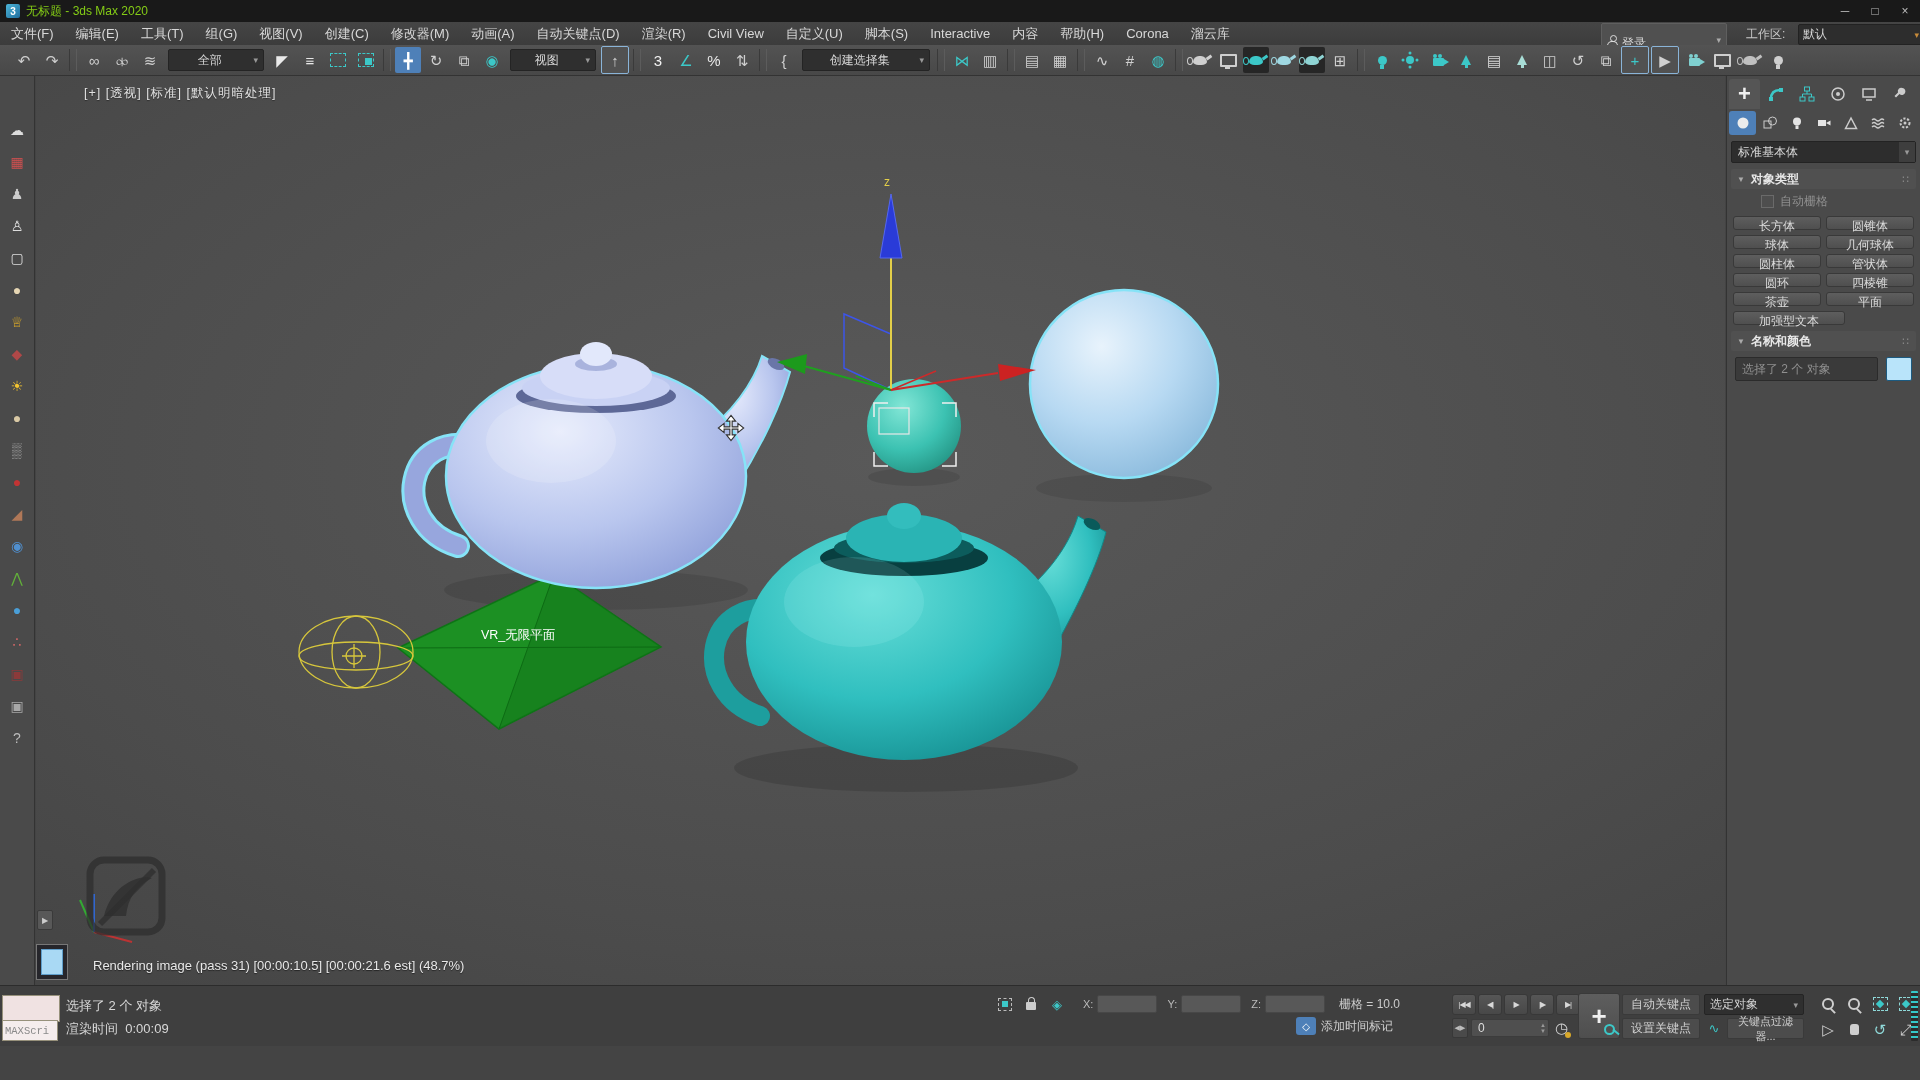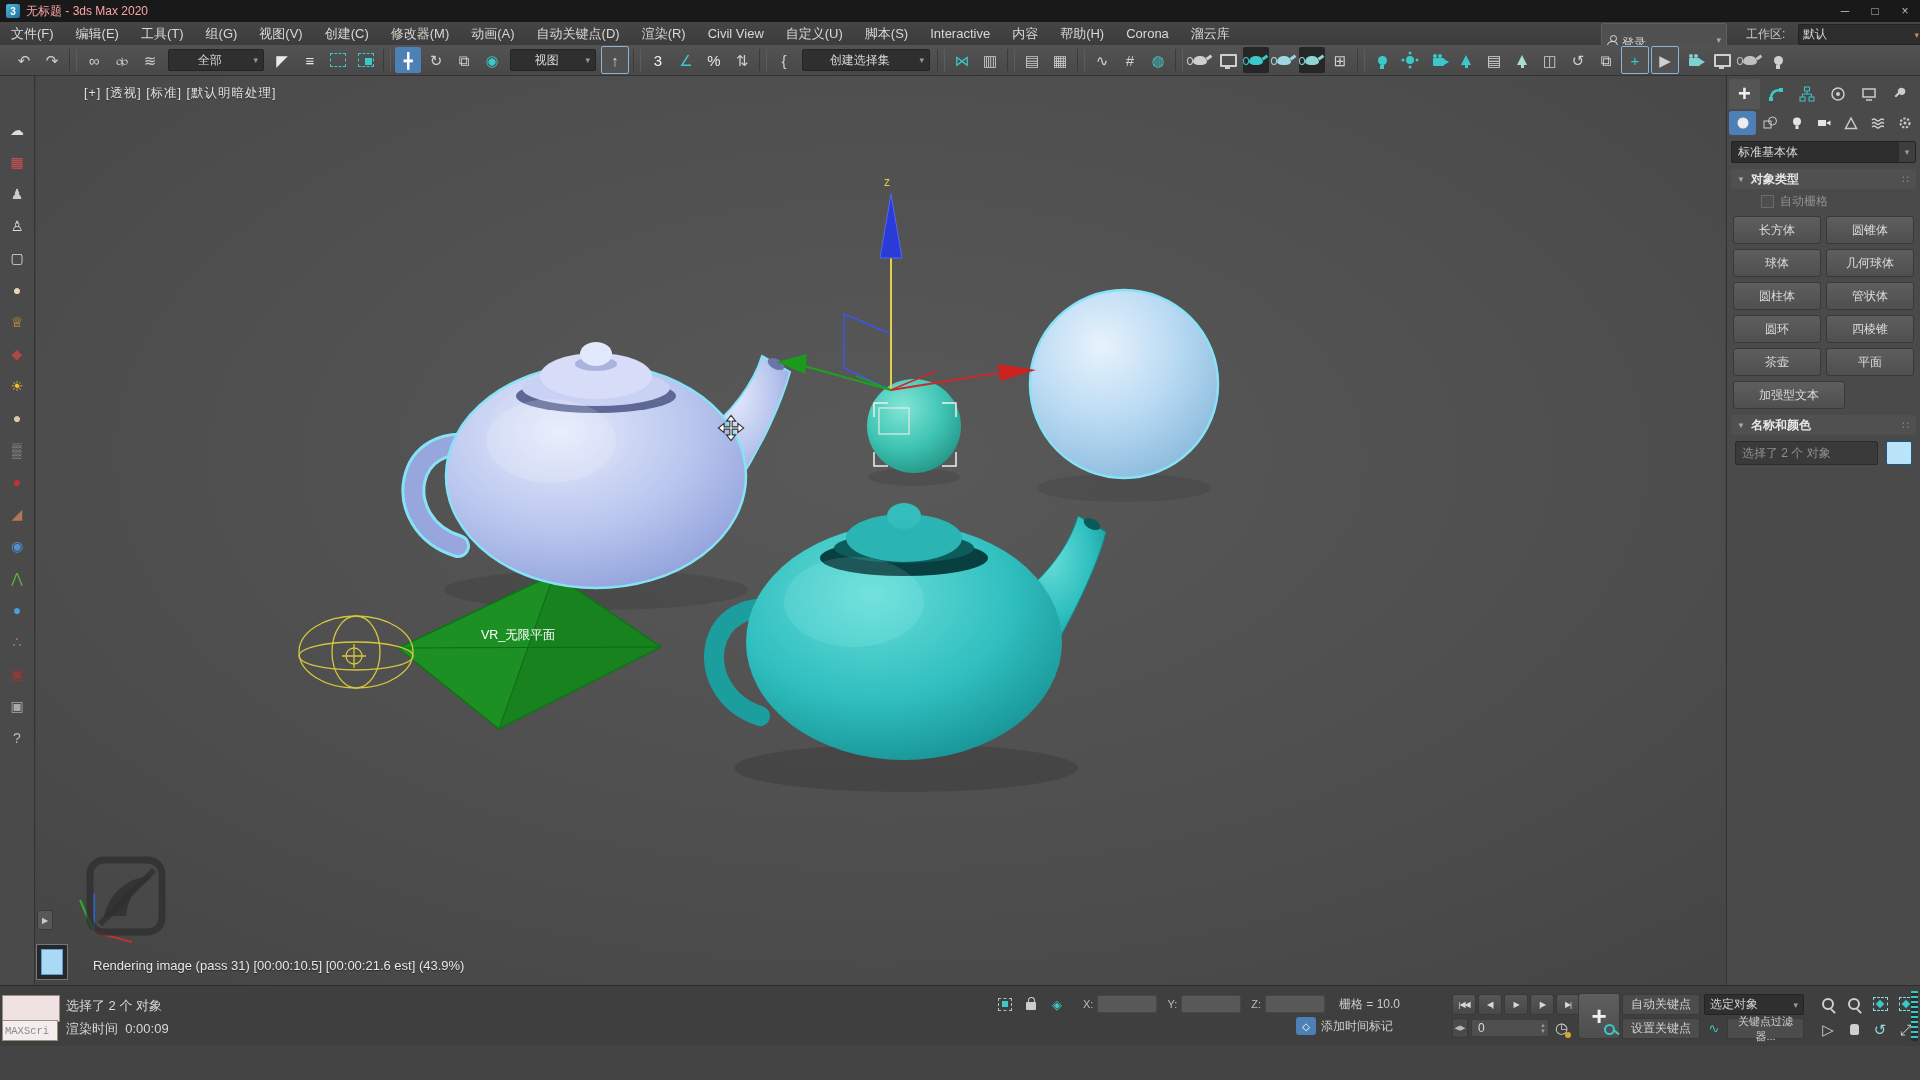--- a/index.html
+++ b/index.html
@@ -3,21 +3,21 @@
 <meta charset="utf-8">
 <style>
   html,body{margin:0;padding:0;background:#222;}
   .screen{position:relative;width:1920px;height:1080px;overflow:hidden;background:#444;
     font-family:"Liberation Sans","DejaVu Sans",sans-serif;color:#d6d6d6;font-size:12px;
     -webkit-font-smoothing:antialiased;}
   
   .titlebar{position:absolute;left:0;top:0;width:100%;height:22px;background:#191919;display:flex;align-items:center;}
   .appicon{width:14px;height:14px;margin:0 6px 0 6px;border-radius:2px;background:linear-gradient(135deg,#4db6d8,#1f6d9e);
     color:#fff;font-size:10px;font-weight:bold;display:flex;align-items:center;justify-content:center;}
-  .wintitle{font-size:12px;color:#fca5a5;}
+  .wintitle{font-size:12px;color:#84cc16;}
   .winbtns{margin-left:auto;display:flex;}
   .winbtn{width:30px;height:22px;display:flex;align-items:center;justify-content:center;color:#bbb;font-size:12px;}
   
   .menubar{position:absolute;left:0;top:22px;width:100%;height:23px;background:linear-gradient(#454545,#3c3c3c);
     display:flex;align-items:center;border-bottom:1px solid #2f2f2f;}
   .menu-item{padding:0 11px;font-size:13px;color:#d8d8d8;line-height:23px;white-space:nowrap;}
   .login{position:absolute;left:1601px;top:1px;width:114px;height:20px;background:#505050;border:1px solid #5f5f5f;
     border-radius:2px;display:flex;align-items:flex-start;padding:11px 5px;}
   .login .person{width:10px;height:10px;position:relative;margin-right:5px;}
   .login .person::before{content:"";position:absolute;left:2.5px;top:0;width:5px;height:5px;border:1px solid #ddd;border-radius:50%;}
@@ -94,21 +94,21 @@
   .cp-dd{margin:5px 4px;height:20px;background:#2d2d2d;border:1px solid #232323;border-radius:2px;display:flex;align-items:center;
     padding-left:6px;color:#d8d8d8;font-size:12px;}
   .cp-dd .arrbox{margin-left:auto;width:16px;height:100%;background:#3e3e3e;display:flex;align-items:center;justify-content:center;color:#999;font-size:9px;}
   .rollout{margin:6px 4px 4px;height:20px;background:#505050;border-radius:2px;display:flex;align-items:center;padding:0 6px;}
   .rollout .tri{font-size:8px;color:#aaa;margin-right:6px;}
   .rollout .rtitle{font-size:12px;font-weight:bold;color:#e8e8e8;}
   .rollout .grip{margin-left:auto;color:#8a8a8a;font-size:11px;letter-spacing:1px;}
   .autogrid{display:flex;align-items:center;margin:4px 0 6px 34px;color:#8f8f8f;font-size:12px;}
   .autogrid .cb{width:11px;height:11px;background:#4e4e4e;border:1px solid #6a6a6a;margin-right:6px;}
   .obj-grid{display:grid;grid-template-columns:1fr 1fr;gap:5px;margin:2px 6px;}
-  .objbtn{height:28px;background:linear-gradient(#5e5e5e,#4f4f4f);border:1px solid #393939;border-radius:3px;
+  .objbtn{height:14px;background:linear-gradient(#5e5e5e,#4f4f4f);border:1px solid #393939;border-radius:3px;
     color:#dcdcdc;font-size:12px;font-family:inherit;}
   .obj-grid .objbtn:last-child{grid-column:1/3;width:112px;justify-self:start;}
   .namerow{display:flex;align-items:center;margin:6px 8px;}
   .namefield{flex:1;height:22px;background:#3a3a3a;border:1px solid #2b2b2b;border-radius:2px;color:#8f8f8f;
     font-size:12px;display:flex;align-items:center;padding-left:6px;margin-right:8px;}
   .swatch{width:24px;height:22px;background:#b9e4fa;border:1px solid #1c5a80;border-radius:2px;}
   
   .statusbar{position:absolute;left:0;top:985px;width:1920px;height:60px;background:#3f3f3f;border-top:1px solid #2c2c2c;}
   .listener-top{position:absolute;left:2px;top:9px;width:56px;height:25px;background:#f0e2e2;border:1px solid #97917b;}
   .listener-bot{position:absolute;left:2px;top:34px;width:56px;height:21px;background:#f5eded;border:1px solid #97917b;
@@ -729,21 +729,21 @@
       <div class="vp-label">[+] [透视] [标准] [默认明暗处理]</div>
 
       <div class="watermark">
         <svg class="wm-logo" viewBox="0 0 84 84">
           <rect x="6" y="6" width="72" height="72" rx="14" fill="none" stroke="rgba(45,45,45,0.8)" stroke-width="7"></rect>
           <path d="M20,62 C28,30 56,20 68,24 C52,32 44,44 42,62 Z" fill="rgba(45,45,45,0.8)"></path>
           <path d="M16,70 L70,16" stroke="rgba(45,45,45,0.8)" stroke-width="6"></path>
         </svg>
       </div>
 
-      <div class="render-status">Rendering image (pass 31) [00:00:10.5] [00:00:21.6 est]   (43.9%)</div>
+      <div class="render-status">Rendering image (pass 31) [00:00:10.5] [00:00:21.6 est]   (48.7%)</div>
     </div>
 
     <div class="vp-expand">▶</div>
     <div class="vp-swatch">
         <div class="inner"></div>
       </div>
 
     <div class="cmdpanel">
       <div class="cp-tabs">
         <div class="cp-tab on">

